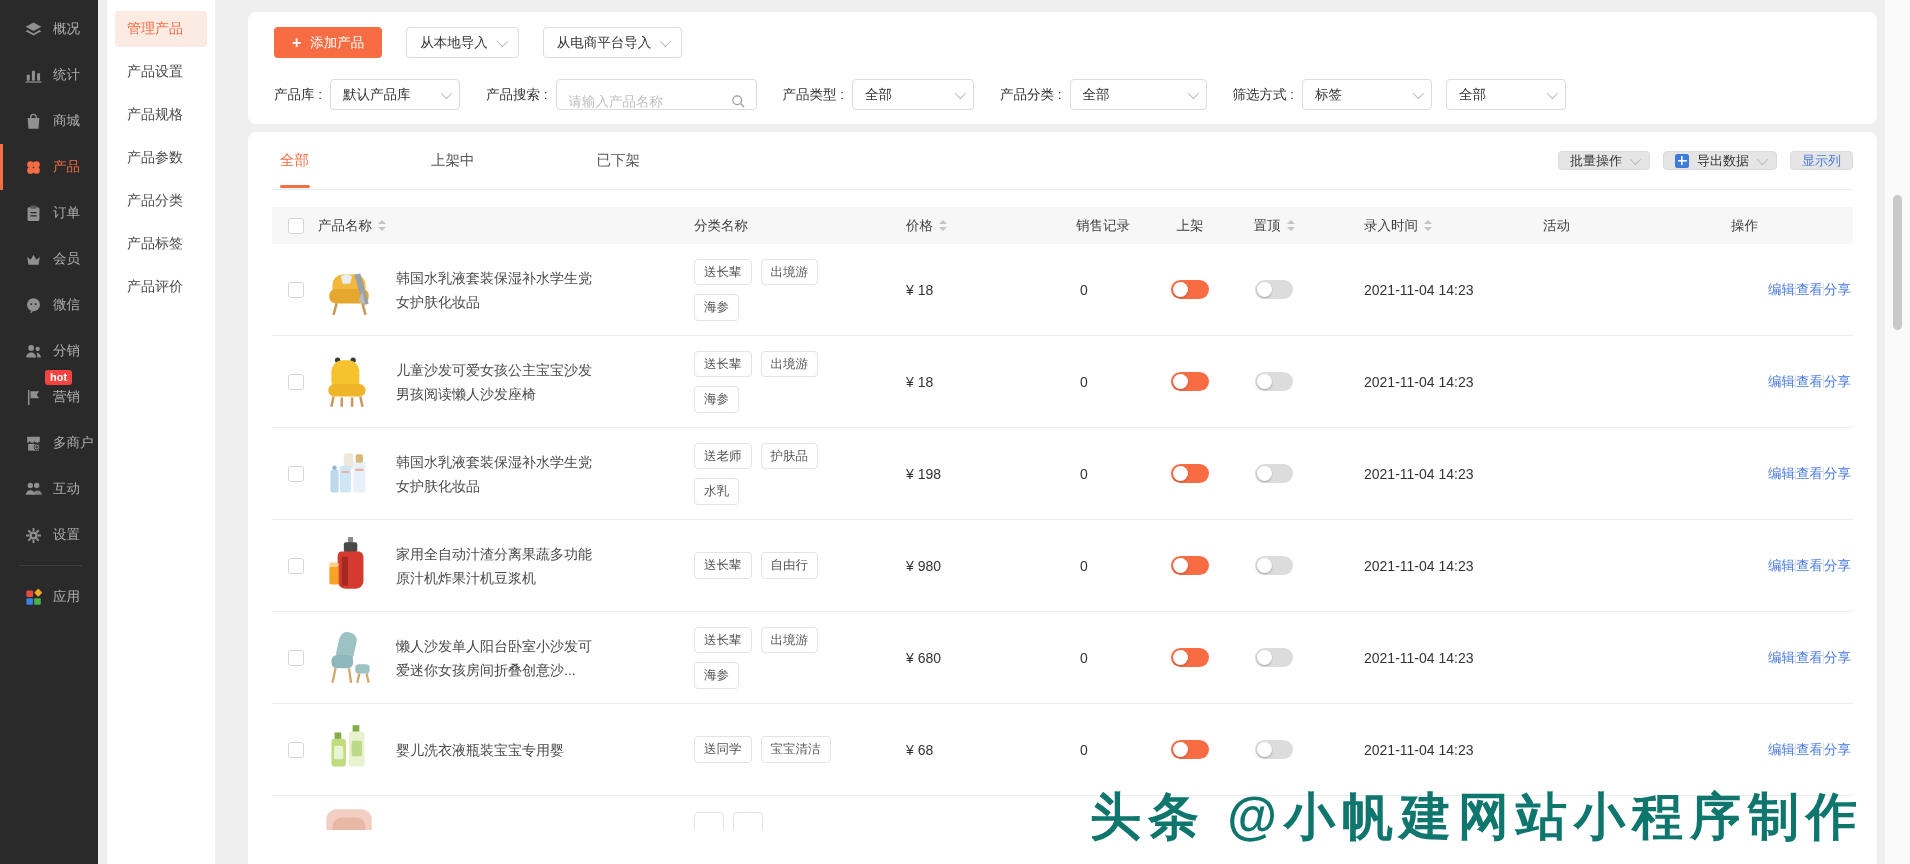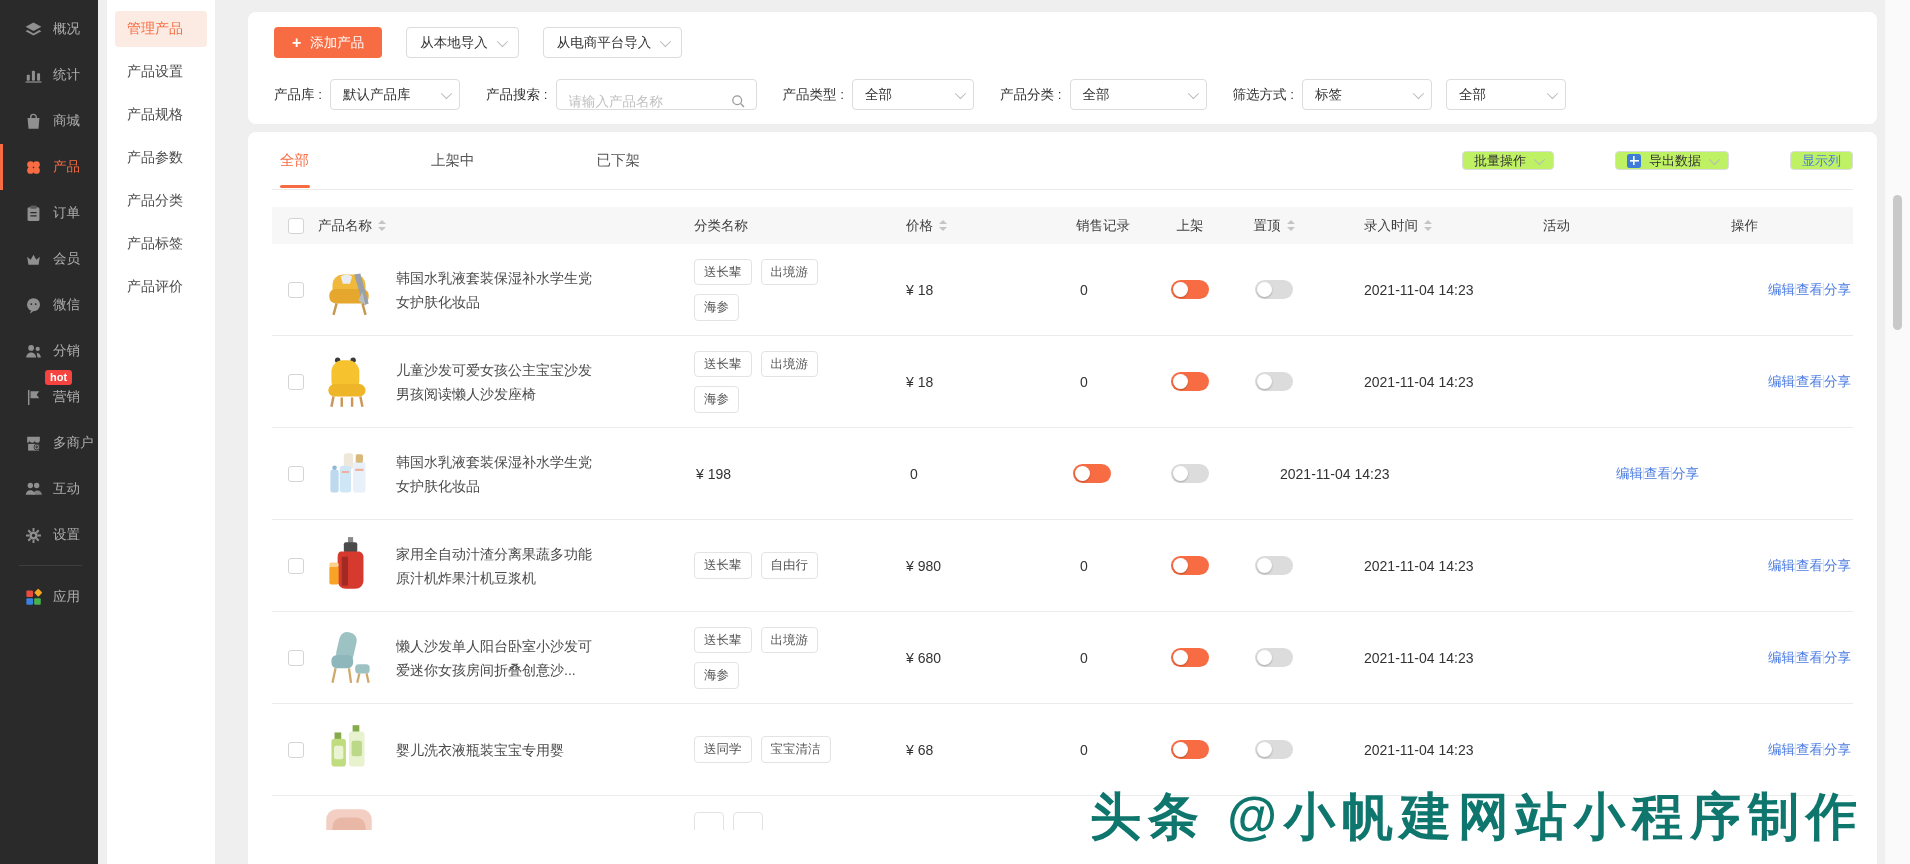--- a/index.html
+++ b/index.html
@@ -82,22 +82,22 @@
   
   .table-card { margin-top:8px; flex:1; border-radius:8px 8px 0 0; padding:0 24px; overflow:hidden; }
   .tabstrip { height:58px; display:flex; align-items:center; border-bottom:1px solid #ebebeb; position:relative; }
   .tabs { display:flex; gap:118px; padding-left:6px; }
   .tab { position:relative; font-size:14.5px; color:#555; background:none; border:none; cursor:pointer; padding:18px 2px; font-family:inherit; }
   .tab.active { color:#f86c43; }
   .tab.active::after { content:""; position:absolute; left:50%; transform:translateX(-50%);
     bottom:0; width:30px; height:3px; border-radius:2px; background:#f86c43; }
   .strip-right { margin-left:auto; display:flex; gap:13px; align-items:center; }
   .btn-small {
-    background:#bef264; border:1px solid #dcdcdc; border-radius:4px; height:19px; padding:0 11px;
-    font-size:13px; color:#333; display:inline-flex; align-items:center; gap:8px; cursor:pointer; font-family:inherit;margin-left:48px;
+    background:#e5e5e5; border:1px solid #dcdcdc; border-radius:4px; height:19px; padding:0 11px;
+    font-size:13px; color:#333; display:inline-flex; align-items:center; gap:8px; cursor:pointer; font-family:inherit;
   }
   .btn-small.blue-text { color:#4c7ce0; }
   .excel-icon {
     width:14px; height:14px; border-radius:2.5px; background:#3f7bd9; flex:0 0 14px;
     background-image:linear-gradient(#fff,#fff),linear-gradient(#fff,#fff);
     background-size:9px 1.6px,1.6px 9px; background-position:center center; background-repeat:no-repeat;
   }
   
   .grid-row { display:grid; grid-template-columns:46px 78px 260px 210px 170px 112px 84px 84px 215px 170px 1fr; align-items:center; }
   .thead { height:37px; background:#f7f7f7; margin-top:17px; font-size:13.5px; color:#3f3f3f; }
@@ -585,20 +585,26 @@
               <rect x="25" y="10" width="9" height="15" rx="2.5" fill="#efe8da"></rect>
               <rect x="12" y="26" width="8" height="22" rx="2" fill="#bcd9ee"></rect>
               <circle cx="16" cy="24" r="2.2" fill="#8fb8d8"></circle>
               <rect x="21" y="22" width="11" height="26" rx="3" fill="#cfe6f7"></rect>
               <rect x="34" y="18" width="12" height="30" rx="3" fill="#e8f1fa"></rect>
               <rect x="36.5" y="11" width="7" height="8" rx="1.5" fill="#d8b97a"></rect>
               <path d="M23 28h7M36 26h8" stroke="#f0b0a0" stroke-width="2"></path>
             </svg>
           </span>
           <div class="pname">韩国水乳液套装保湿补水学生党女护肤化妆品</div>
+          <div class="c-tags">
+
+          <span class="tag">送老师</span>
+            <span class="tag">护肤品</span>
+            <span class="tag">水乳</span>
+          </div>
           <div class="c-price">¥ 198</div>
           <div class="c-sales">0</div>
           <div class="c-switch">
             <span class="switch on">
               <span class="knob"></span>
             </span>
           </div>
           <div class="c-switch">
             <span class="switch off">
               <span class="knob"></span>

